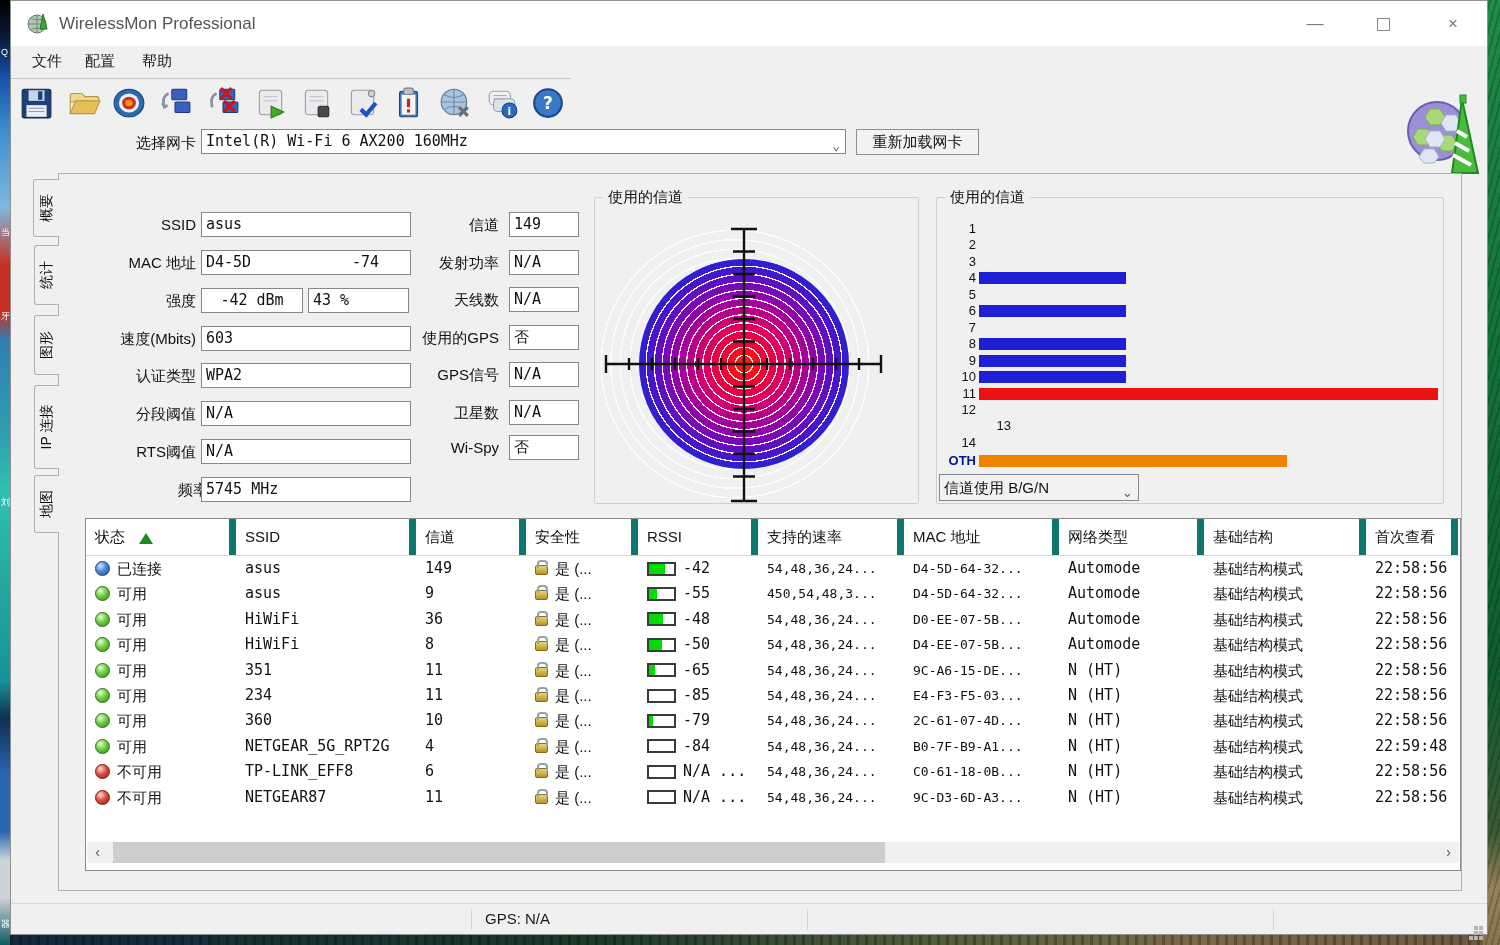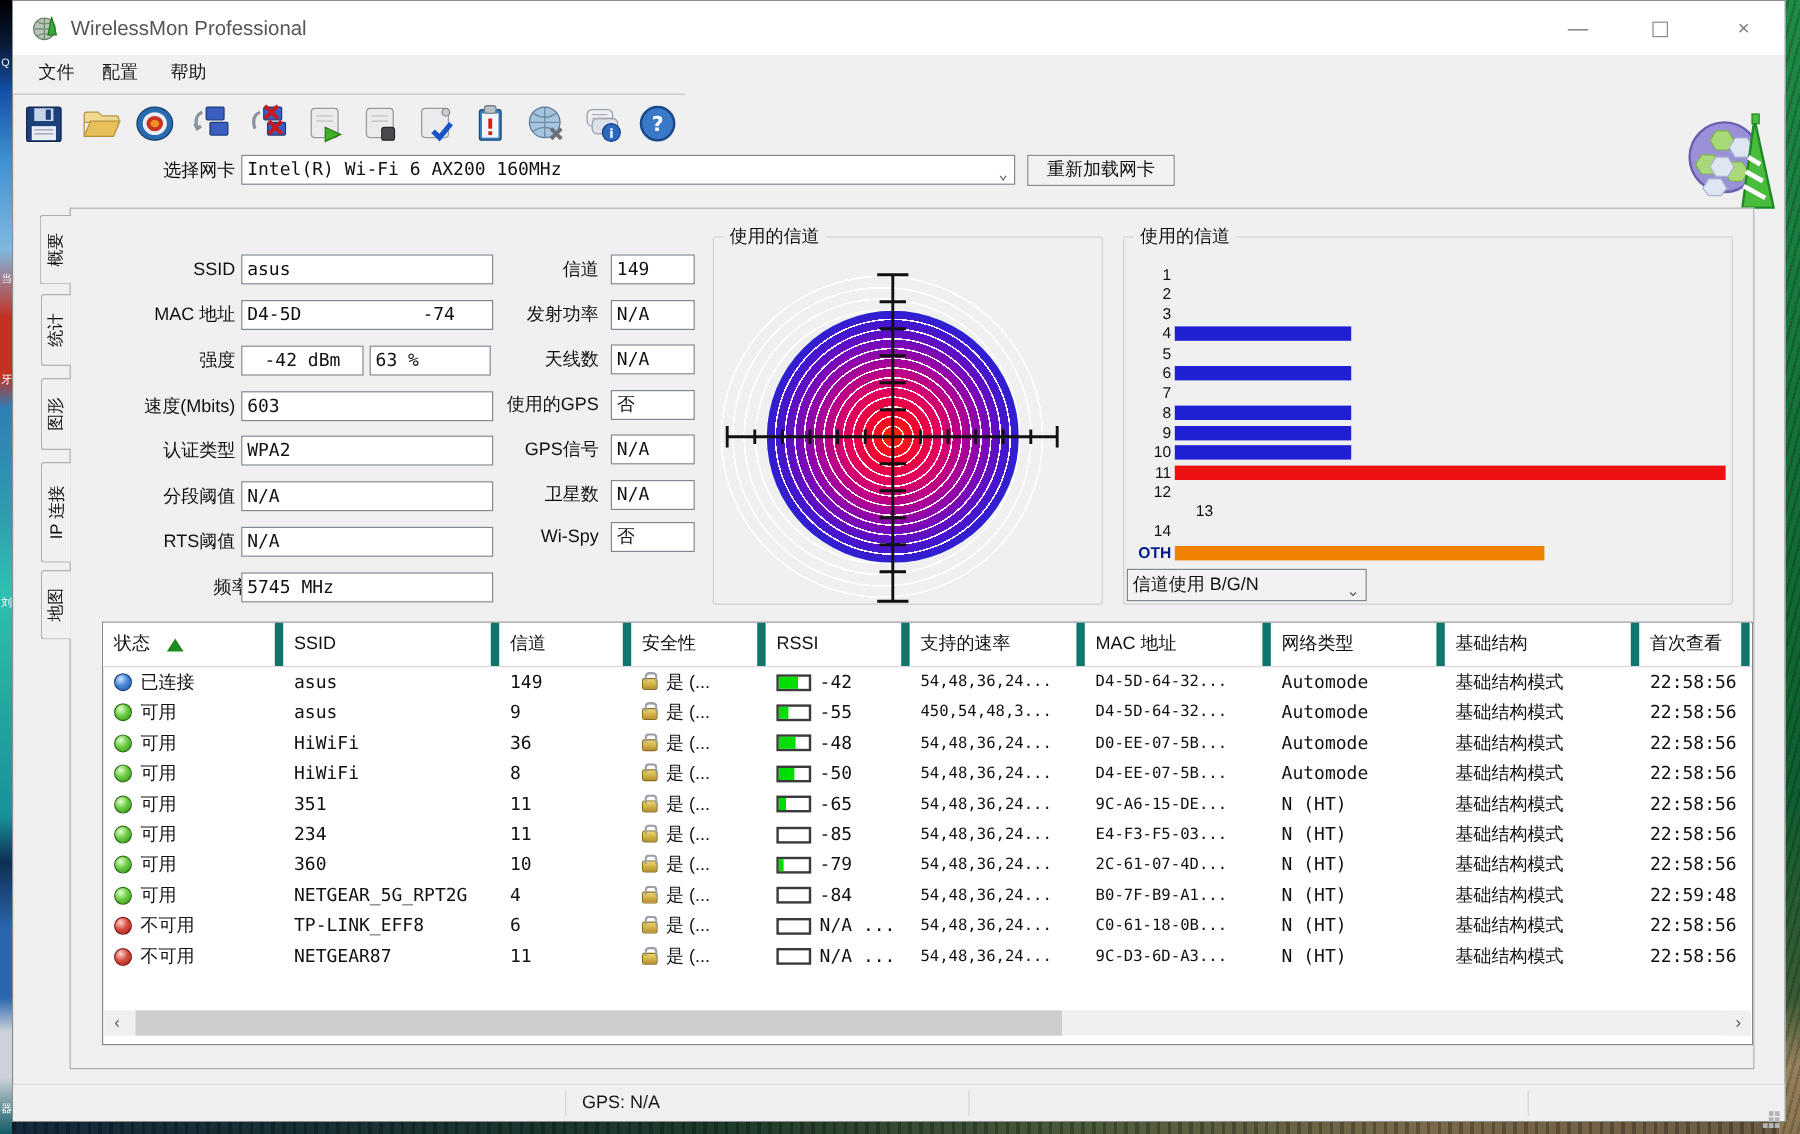--- a/index.html
+++ b/index.html
@@ -239,21 +239,21 @@
     <div class="abs page-border"></div>
     <div id="tabstrip"></div>
 
     <div id="fields">
         <div class="abs flabel" style="left: 0px; top: 211px; width: 185px;">SSID</div>
         <div class="abs field-box mono" style="left: 190px; top: 211px; width: 210px;">asus</div>
         <div class="abs flabel" style="left: 0px; top: 249px; width: 185px;">MAC 地址</div>
         <div class="abs field-box mono" style="left: 190px; top: 249px; width: 210px;"><span>D4-5D</span><span class="abs" style="left: 150px; top: 0px;">-74</span></div>
         <div class="abs flabel" style="left: 0px; top: 287px; width: 185px;">强度</div>
         <div class="abs field-box mono" style="left: 190px; top: 287px; width: 102px; text-align: center;">-42 dBm</div>
-        <div class="abs field-box mono" style="left: 297px; top: 287px; width: 101px;">63 %</div>
+        <div class="abs field-box mono" style="left: 297px; top: 287px; width: 101px;">43 %</div>
         <div class="abs flabel" style="left: 0px; top: 325px; width: 185px;">速度(Mbits)</div>
         <div class="abs field-box mono" style="left: 190px; top: 325px; width: 210px;">603</div>
         <div class="abs flabel" style="left: 0px; top: 362px; width: 185px;">认证类型</div>
         <div class="abs field-box mono" style="left: 190px; top: 362px; width: 210px;">WPA2</div>
         <div class="abs flabel" style="left: 0px; top: 400px; width: 185px;">分段阈值</div>
         <div class="abs field-box mono" style="left: 190px; top: 400px; width: 210px;">N/A</div>
         <div class="abs flabel" style="left: 0px; top: 438px; width: 185px;">RTS阈值</div>
         <div class="abs field-box mono" style="left: 190px; top: 438px; width: 210px;">N/A</div>
         <div class="abs flabel" style="left: 12px; top: 476px; width: 185px;">频率</div>
         <div class="abs field-box mono" style="left: 190px; top: 476px; width: 210px;">5745 MHz</div>

